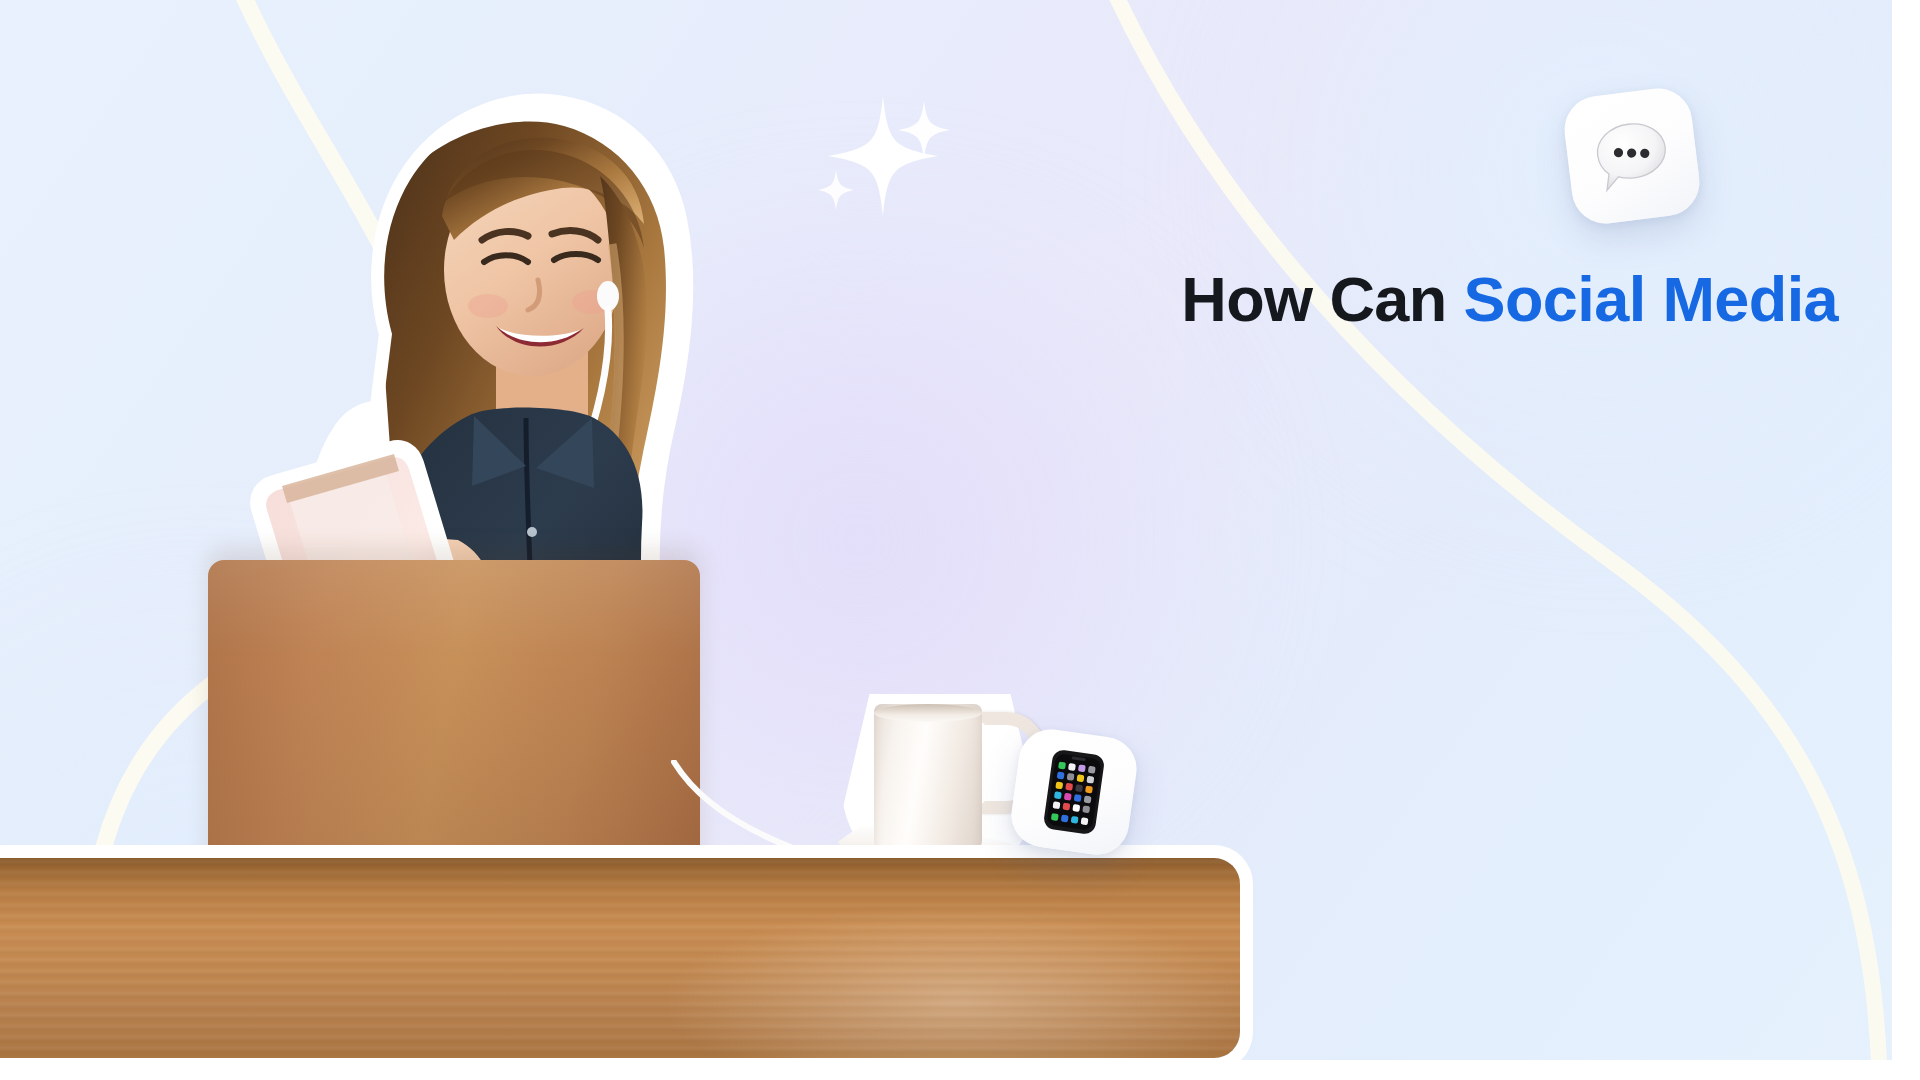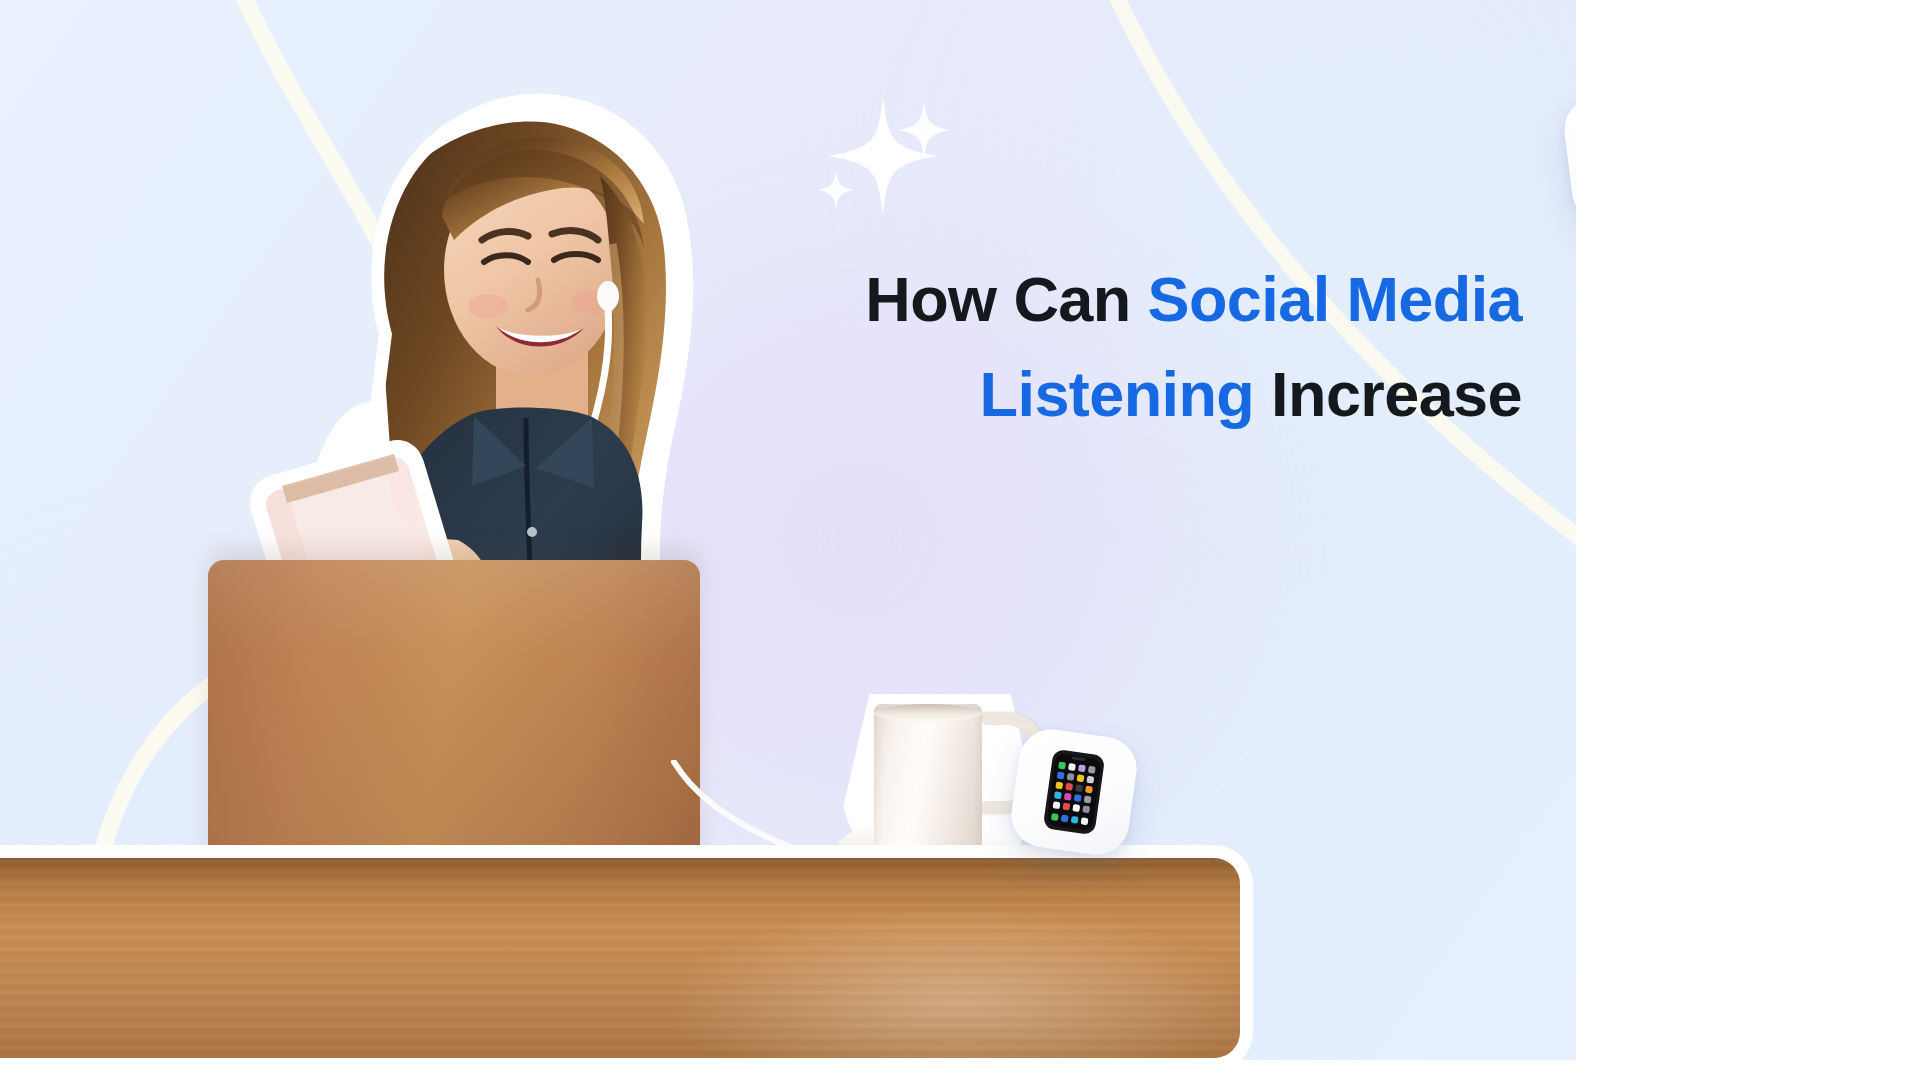--- a/index.html
+++ b/index.html
@@ -2,21 +2,21 @@
 <html><head>
 <meta charset="utf-8">
 <style>
   html, body {
     margin: 0;
     padding: 0;
     background: #ffffff;
   }
   .banner {
     position: relative;
-    width: 1576px;
+    width: 1892px;
     height: 1080px;
     overflow: hidden;
     font-family: "Liberation Sans", sans-serif;
     background: linear-gradient(125deg,
         #e8f1fd 0%,
         #e6effc 18%,
         #e8ebfb 38%,
         #e9e9fa 52%,
         #e4ecfb 68%,
         #e3effd 84%,
@@ -515,17 +515,16 @@
         <rect x="12" y="66" width="7" height="7" rx="2" fill="#34c759"></rect>
         <rect x="22" y="66" width="7" height="7" rx="2" fill="#2f6fe0"></rect>
         <rect x="32" y="66" width="7" height="7" rx="2" fill="#2fb6e0"></rect>
         <rect x="42" y="66" width="7" height="7" rx="2" fill="#f2f2f5"></rect>
       </g>
     </svg>
   </div>
 
   <div class="headline">
     <span class="hl-line"><span>How Can </span><span class="hl-accent">Social Media</span></span>
-    <span class="hl-line"><span class="hl-accent">Listening </span><span>Increase</span></span>
   </div>
 
   <div class="edge-fade-bottom"></div>
 </div>
 
 </body></html>

